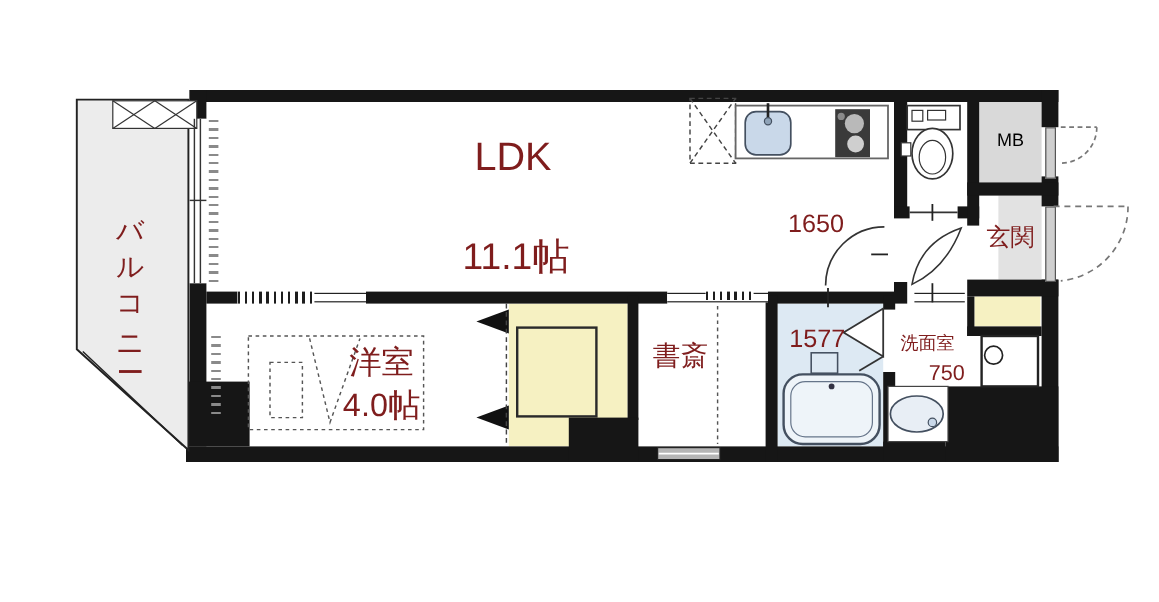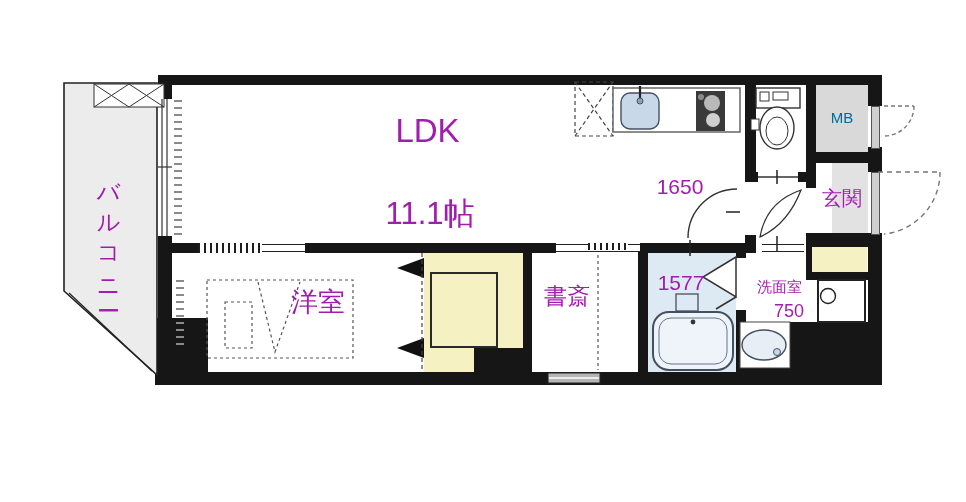--- a/index.html
+++ b/index.html
@@ -2,21 +2,21 @@
 <html><head>
 <meta charset="utf-8">
 <style>
   html,body{margin:0;padding:0;background:#fff;}
   #canvas{position:relative;width:966px;height:502px;background:#ffffff;overflow:hidden;
           font-family:"Liberation Sans","DejaVu Sans",sans-serif;color:#1f1f1f;}
   .abs{position:absolute;}
   .wall{position:absolute;background:#161616;z-index:2;}
   .fill{position:absolute;z-index:1;}
   .lbl{position:absolute;z-index:4;text-align:center;line-height:1.05;font-weight:500;
-       white-space:nowrap;color:#a21caf;}
+       white-space:nowrap;color:#7f1d1d;}
   .vtext{writing-mode:vertical-rl;text-orientation:upright;letter-spacing:7px;}
   .hatchV{position:absolute;z-index:2;background:repeating-linear-gradient(180deg,#8a8a8a 0 2px,transparent 2px 7px);}
   .stripeH{position:absolute;z-index:2;background:repeating-linear-gradient(90deg,#1d1d1d 0 2px,#ffffff 2px 6px);}
   .opening{position:absolute;z-index:2;background:#fff;border-top:1px solid #222;border-bottom:1px solid #222;}
   .doorleaf{position:absolute;z-index:2;background:#cfcfcf;border:1px solid #555;}
   svg.overlay{position:absolute;left:0;top:0;z-index:3;}
 </style>
 </head>
 <body>
 
@@ -181,21 +181,22 @@
     <g stroke="#777" stroke-width="1.4" fill="none" stroke-dasharray="5 4">
       <line x1="878" y1="172" x2="940" y2="172"></line>
       <path d="M940,172 A62,62 0 0 1 884,234"></path>
     </g>
   </svg>
 
   <div class="lbl vtext" style="left:89px;top:113px;width:32px;height:245px;font-size:23px;">バルコニー</div>
   <div class="lbl" style="left:340px;top:114px;width:175px;font-size:33px;">LDK</div>
   <div class="lbl" style="left:330px;top:150px;width:200px;font-size:31px;margin-top:48px;">11.1帖</div>
   <div class="lbl" style="left:640px;top:136px;width:80px;font-size:21px;margin-top:40px;">1650</div>
-  <div class="lbl" style="left:816px;top:110px;width:52px;font-size:15px;color:#0369a1;">MB</div>
+  <div class="lbl" style="left:816px;top:110px;width:52px;font-size:15px;color:#000000;">MB</div>
   <div class="lbl" style="left:814px;top:188px;width:56px;font-size:20px;">玄関</div>
   <div class="lbl" style="left:270px;top:288px;width:96px;font-size:27px;">洋室</div>
+  <div class="lbl" style="left:262px;top:324px;width:112px;font-size:27px;">4.0帖</div>
   <div class="lbl" style="left:532px;top:284px;width:70px;font-size:23px;text-align:center;">書斎</div>
   <div class="lbl" style="left:648px;top:272px;width:66px;font-size:21px;">1577</div>
-  <div class="lbl" style="left:744px;top:279px;width:58px;font-size:15px;text-align:right;">洗面室</div>
+  <div class="lbl" style="left:744px;top:279px;width:58px;font-size:15px;">洗面室</div>
   <div class="lbl" style="left:764px;top:302px;width:50px;font-size:18px;">750</div>
 
 </div>
 
 </body></html>

